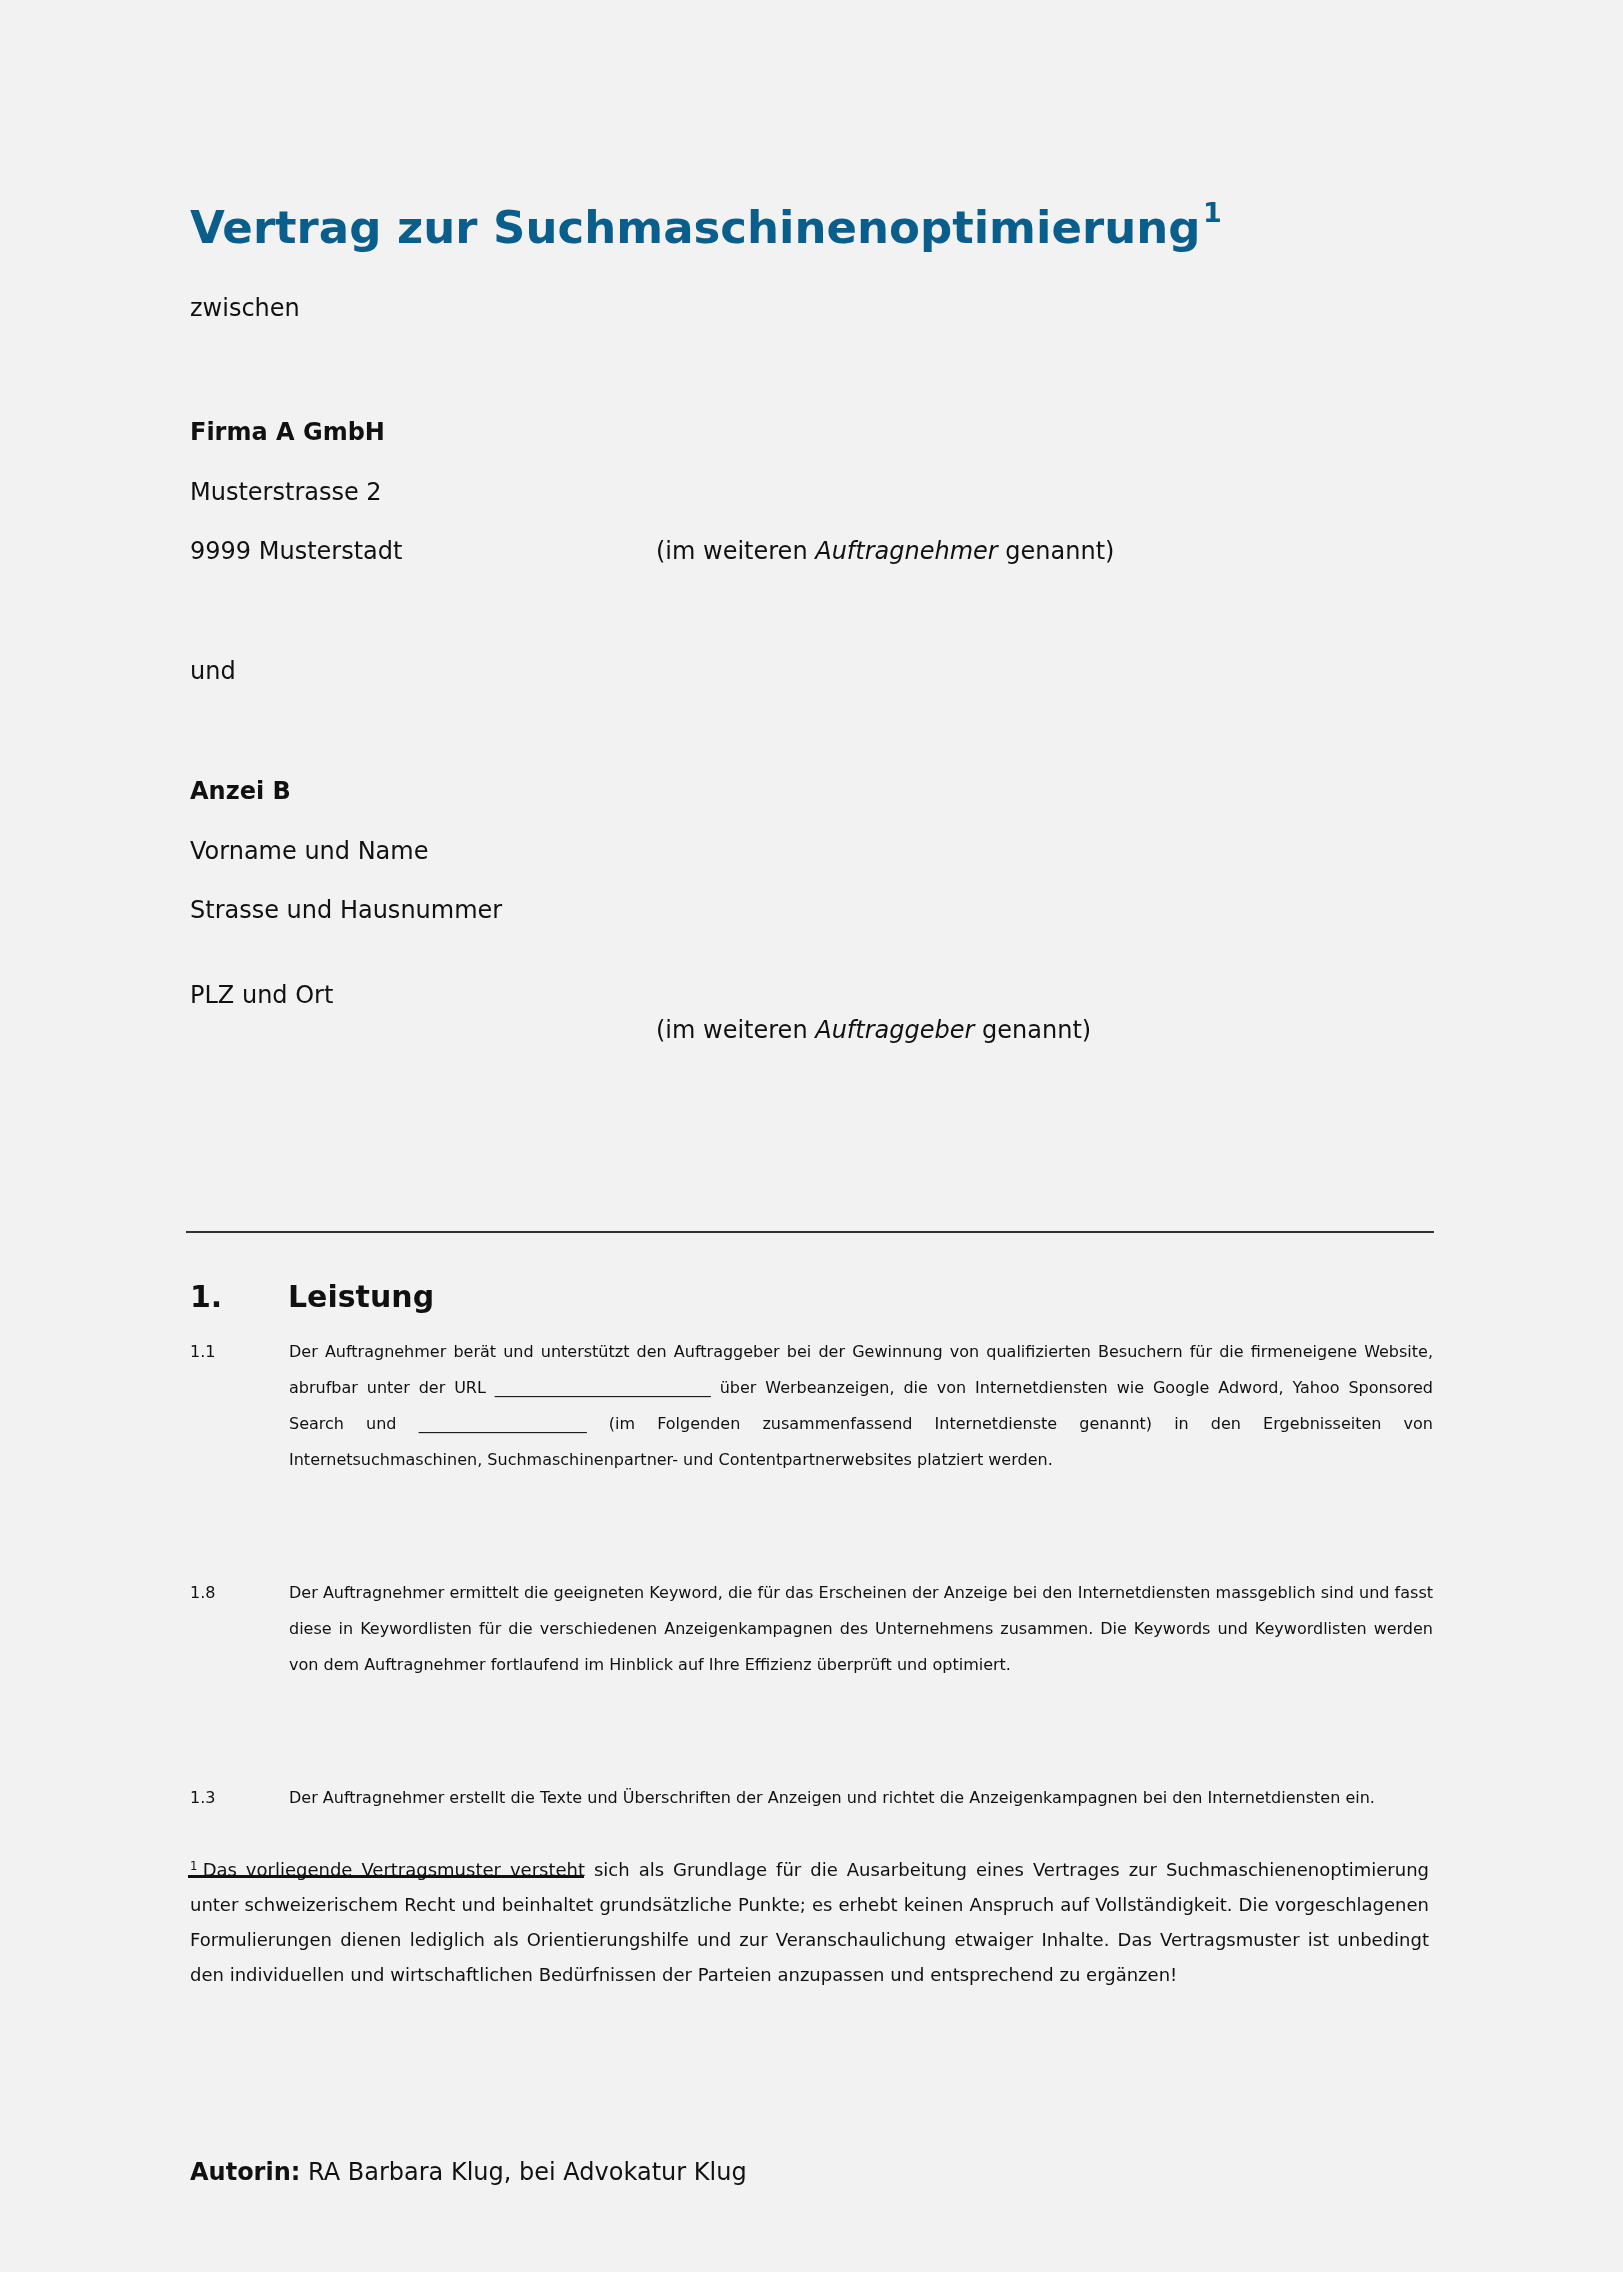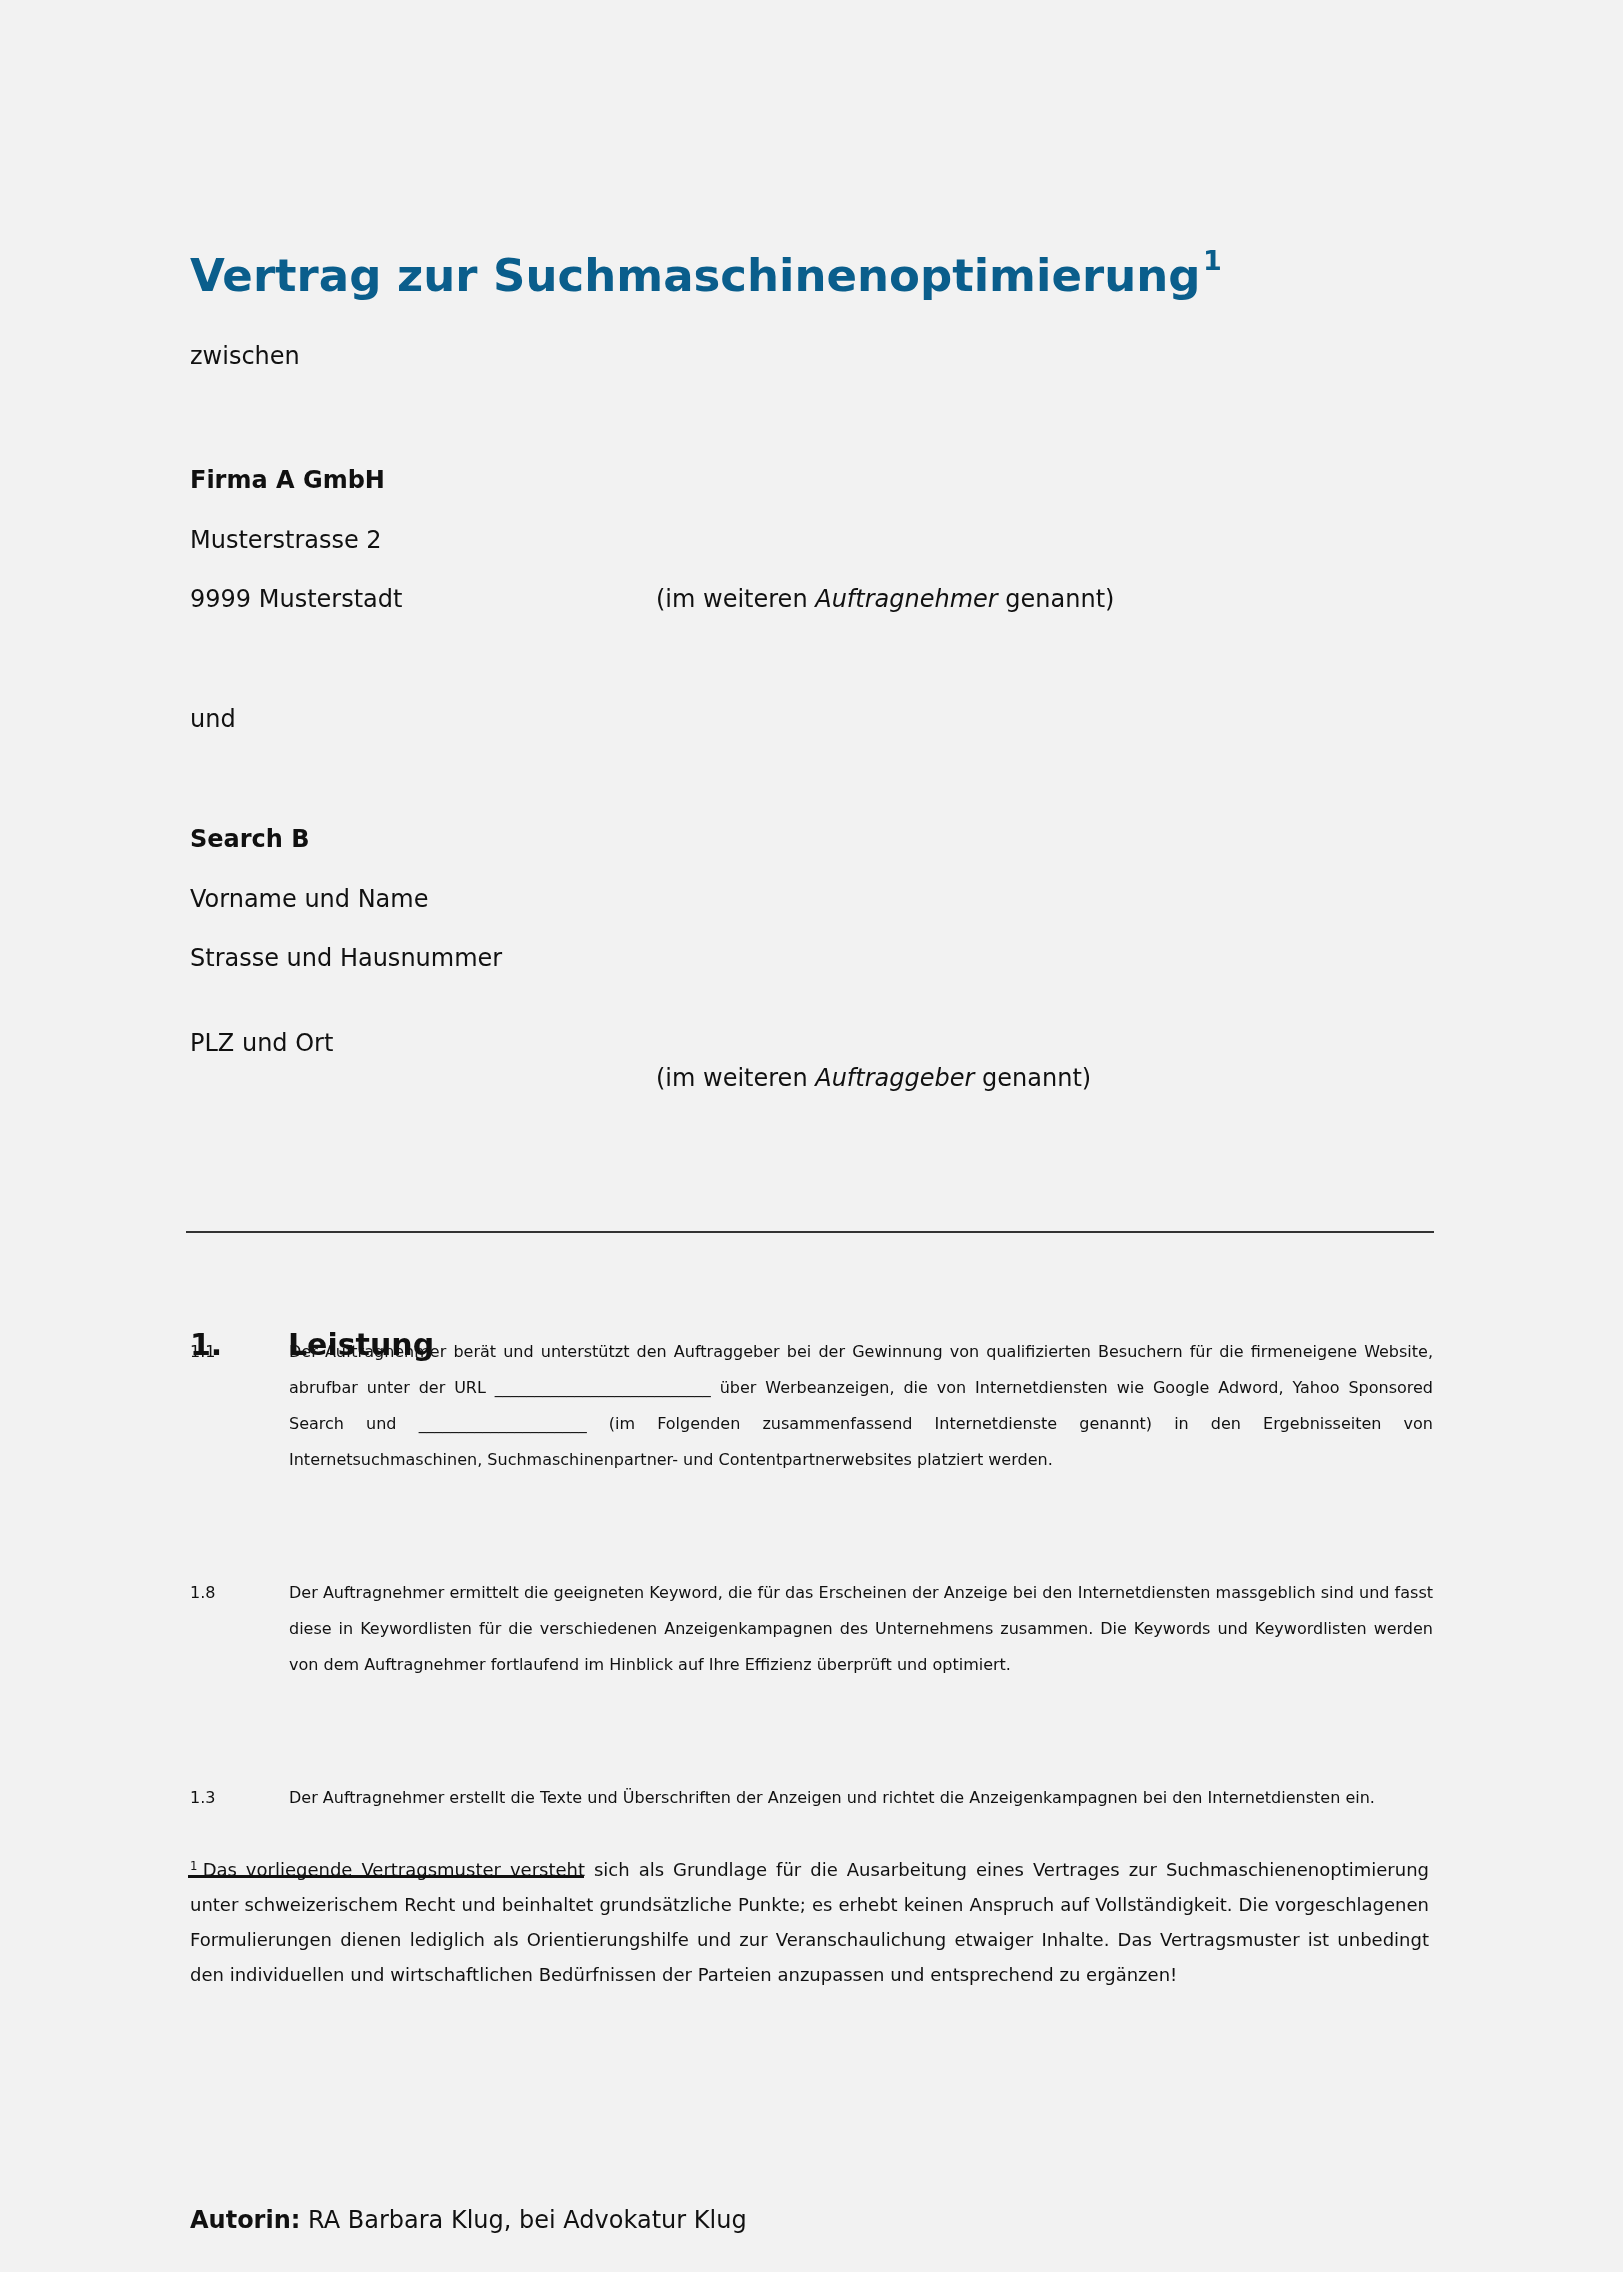--- a/index.html
+++ b/index.html
@@ -14,21 +14,21 @@
       font-family: "DejaVu Sans", "Liberation Sans", sans-serif;
       color: #111111;
       overflow: hidden;
     }
     .page {
       position: absolute;
       left: 0; top: 0;
       width: 1623px; height: 2273px;
       background: #f2f2f2;
     }
-    .abs { position: absolute; white-space: nowrap; margin-top: 48px; }
+    .abs { position: absolute; white-space: nowrap; }
     .title {
       left: 190px; top: 201px;
       font-size: 45px;
       font-weight: bold;
       color: #0a5e8c;
       letter-spacing: 0px;
     }
     .title sup {
       font-size: 27px;
       vertical-align: top;
@@ -98,21 +98,21 @@
 
   <div class="abs body-text bold" style="left:190px; top:417px;">Firma A GmbH</div>
   <div class="abs body-text" style="left:190px; top:477px;text-align:right;">Musterstrasse 2</div>
   <div class="abs body-text" style="left:190px; top:536px;">9999 Musterstadt</div>
   <div class="abs body-text" style="left:656px; top:536px;">
     <span>(im weiteren </span><span class="italic">Auftragnehmer</span><span> genannt)</span>
   </div>
 
   <div class="abs body-text" style="left:190px; top:656px;">und</div>
 
-  <div class="abs body-text bold" style="left:190px; top:776px;">Search B</div>
+  <div class="abs body-text bold" style="left:190px; top:776px;">Anzei B</div>
   <div class="abs body-text" style="left:190px; top:836px;">Vorname und Name</div>
   <div class="abs body-text" style="left:190px; top:895px;">Strasse und Hausnummer</div>
   <div class="abs body-text" style="left:190px; top:980px;">PLZ und Ort</div>
   <div class="abs body-text" style="left:656px; top:1015px;">
     <span>(im weiteren </span><span class="italic">Auftraggeber</span><span> genannt)</span>
   </div>
 
 
   <div class="rule" style="left:186px; top:1231px; width:1248px; height:1.9px;"></div>
 

